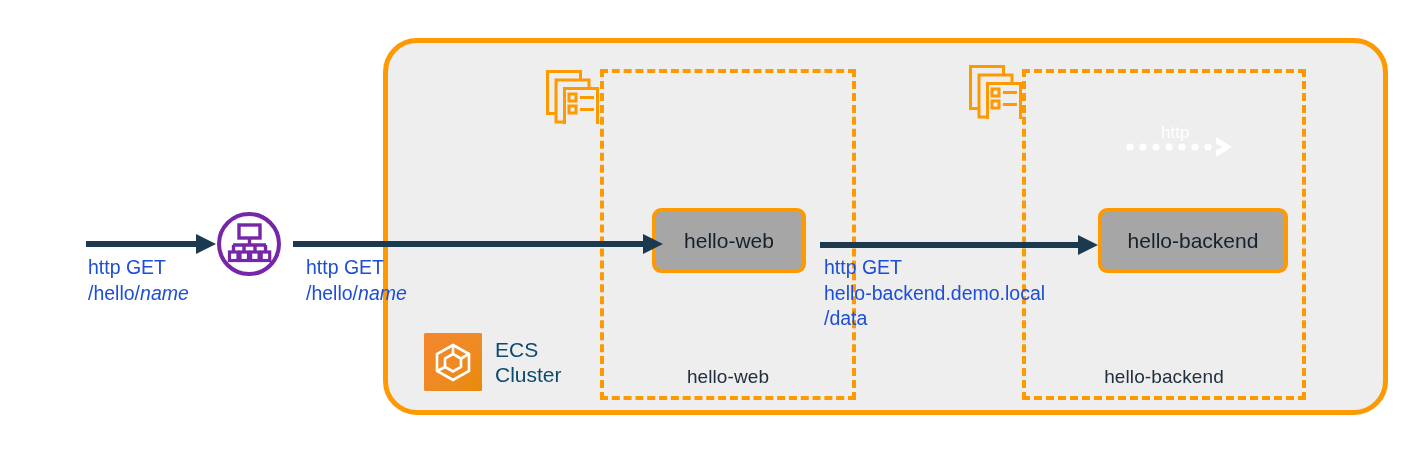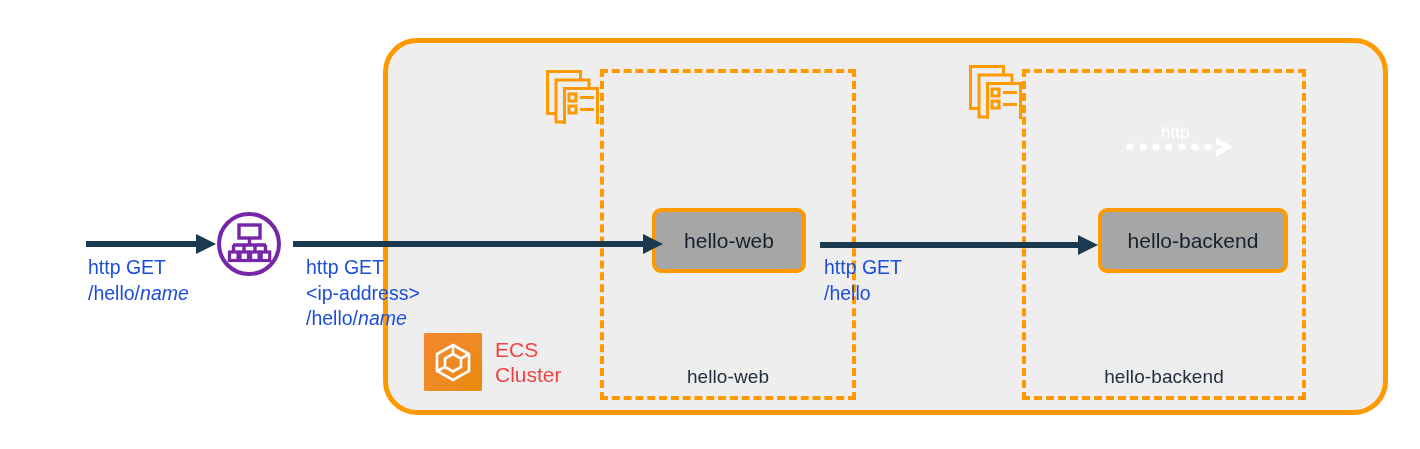--- a/index.html
+++ b/index.html
@@ -119,21 +119,21 @@
     width: 58px;
     height: 58px;
     border-radius: 2px;
     background: linear-gradient(150deg, #f58536 0%, #ed8b2b 45%, #e8890d 100%);
     display: block;
     flex: none;
   }
   #ecs-cluster-label {
     font-size: 21px;
     line-height: 25px;
-    color: #ef4444;
+    color: #0c4a6e;
     white-space: pre-line;
   }
 
   
   .service-icon {
     position: absolute;
     width: 54px;
     height: 54px;
   }
   #service-icon-hello-web      { left: 546px;  top: 70px; }
@@ -268,22 +268,22 @@
 Cluster</div>
   </div>
 
   <div class="annot" id="annot-client">
     <div>http GET</div>
     <div><span>/hello/</span><span class="it">name</span></div>
   </div>
 
   <div class="annot" id="annot-elb">
     <div>http GET</div>
-    <div>&lt;ip-address&gt;</div>
     <div><span>/hello/</span><span class="it">name</span></div>
   </div>
 
   <div class="annot" id="annot-web">
     <div>http GET</div>
-    <div>/hello</div>
+    <div>hello-backend.demo.local</div>
+    <div>/data</div>
   </div>
 
 </div>
 
 </body></html>

